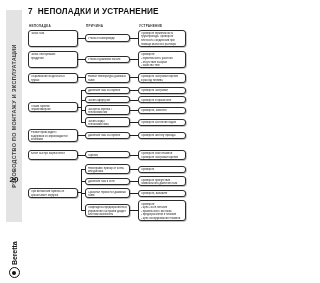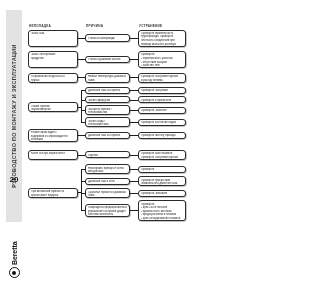--- a/index.html
+++ b/index.html
@@ -97,20 +97,23 @@
   <div id="brand">
     <div id="brand-inner">
       <span id="brand-mark"></span>
       <span id="brand-name">Beretta</span>
     </div>
   </div>
 </div>
 
 <div id="content">
 
+  <div id="page-title">
+    <span id="title-num">7</span><span>НЕПОЛАДКИ И УСТРАНЕНИЕ</span>
+  </div>
 
   <div id="chart">
     <div class="col-head c1">НЕПОЛАДКА</div>
     <div class="col-head c2">ПРИЧИНА</div>
     <div class="col-head c3">УСТРАНЕНИЕ</div>
   <div class="node c1" style="top: 5.5px; left: 2px; width: 50px; height: 17.14px;">
         <span class="ln">Запах газа</span>
       </div>
       <div class="conn h" style="left: 52px; top: 13.77px; width: 7px;"></div>
       <div class="node c2" style="top: 10.47px; left: 59px; width: 45px; height: 7.2px;">

